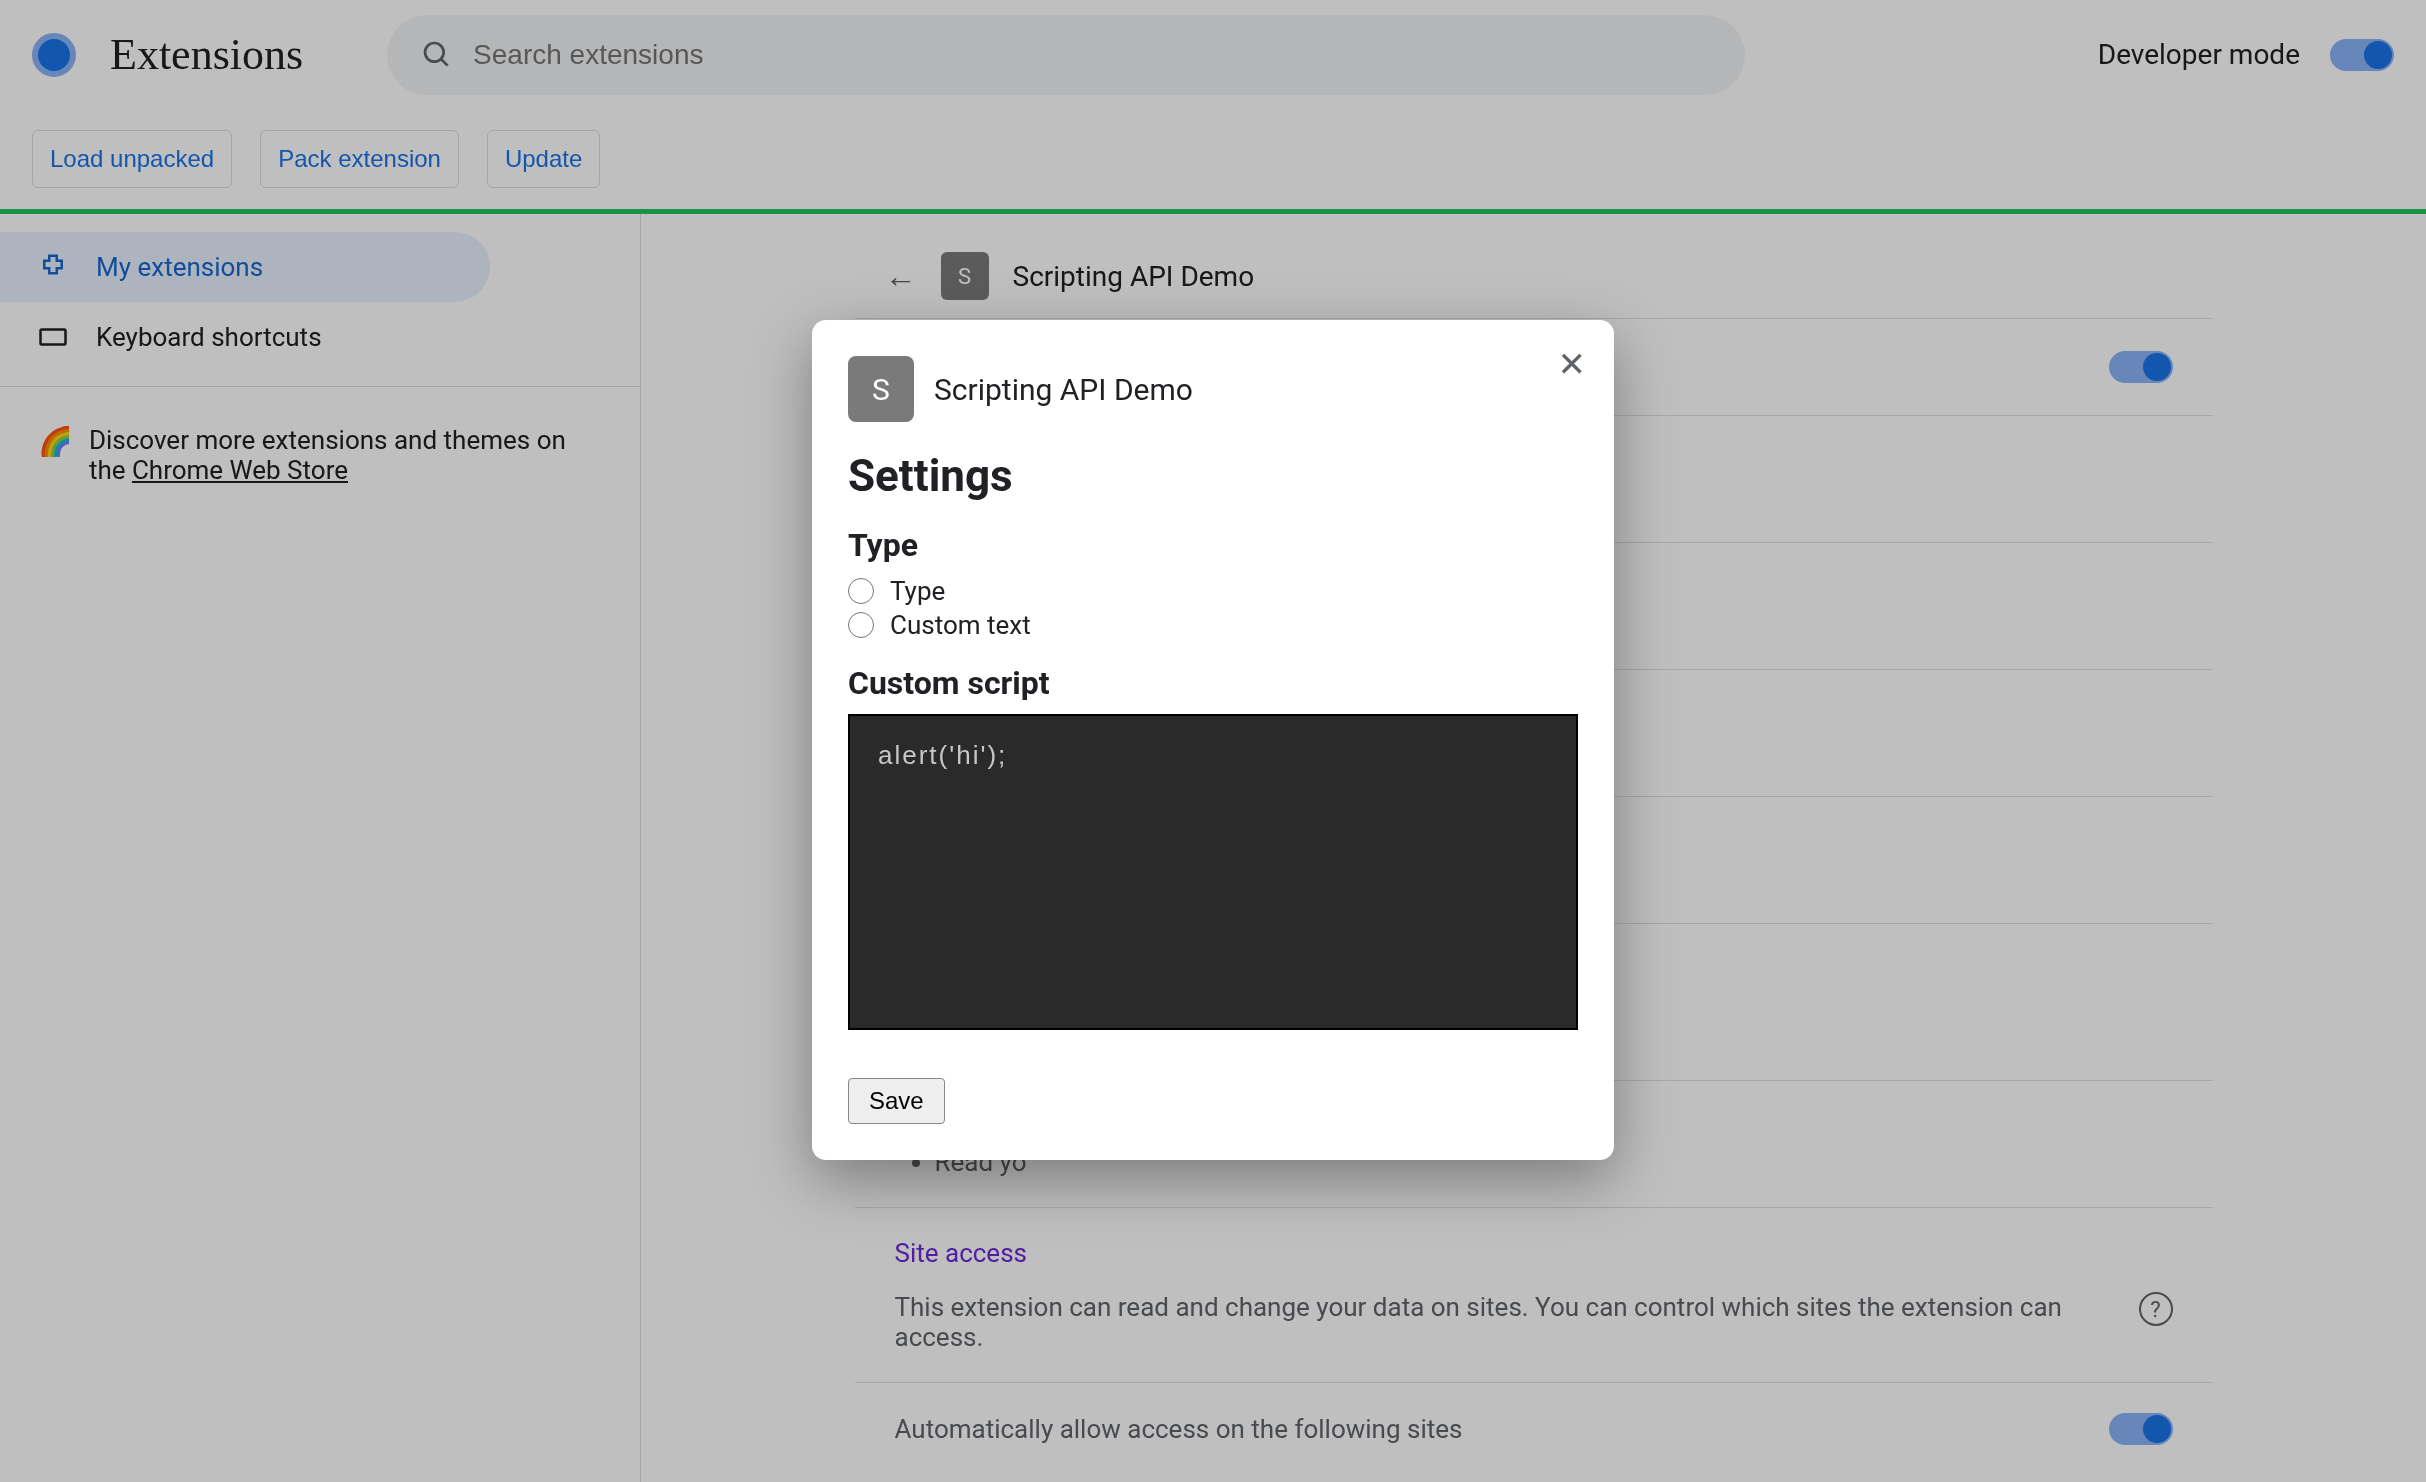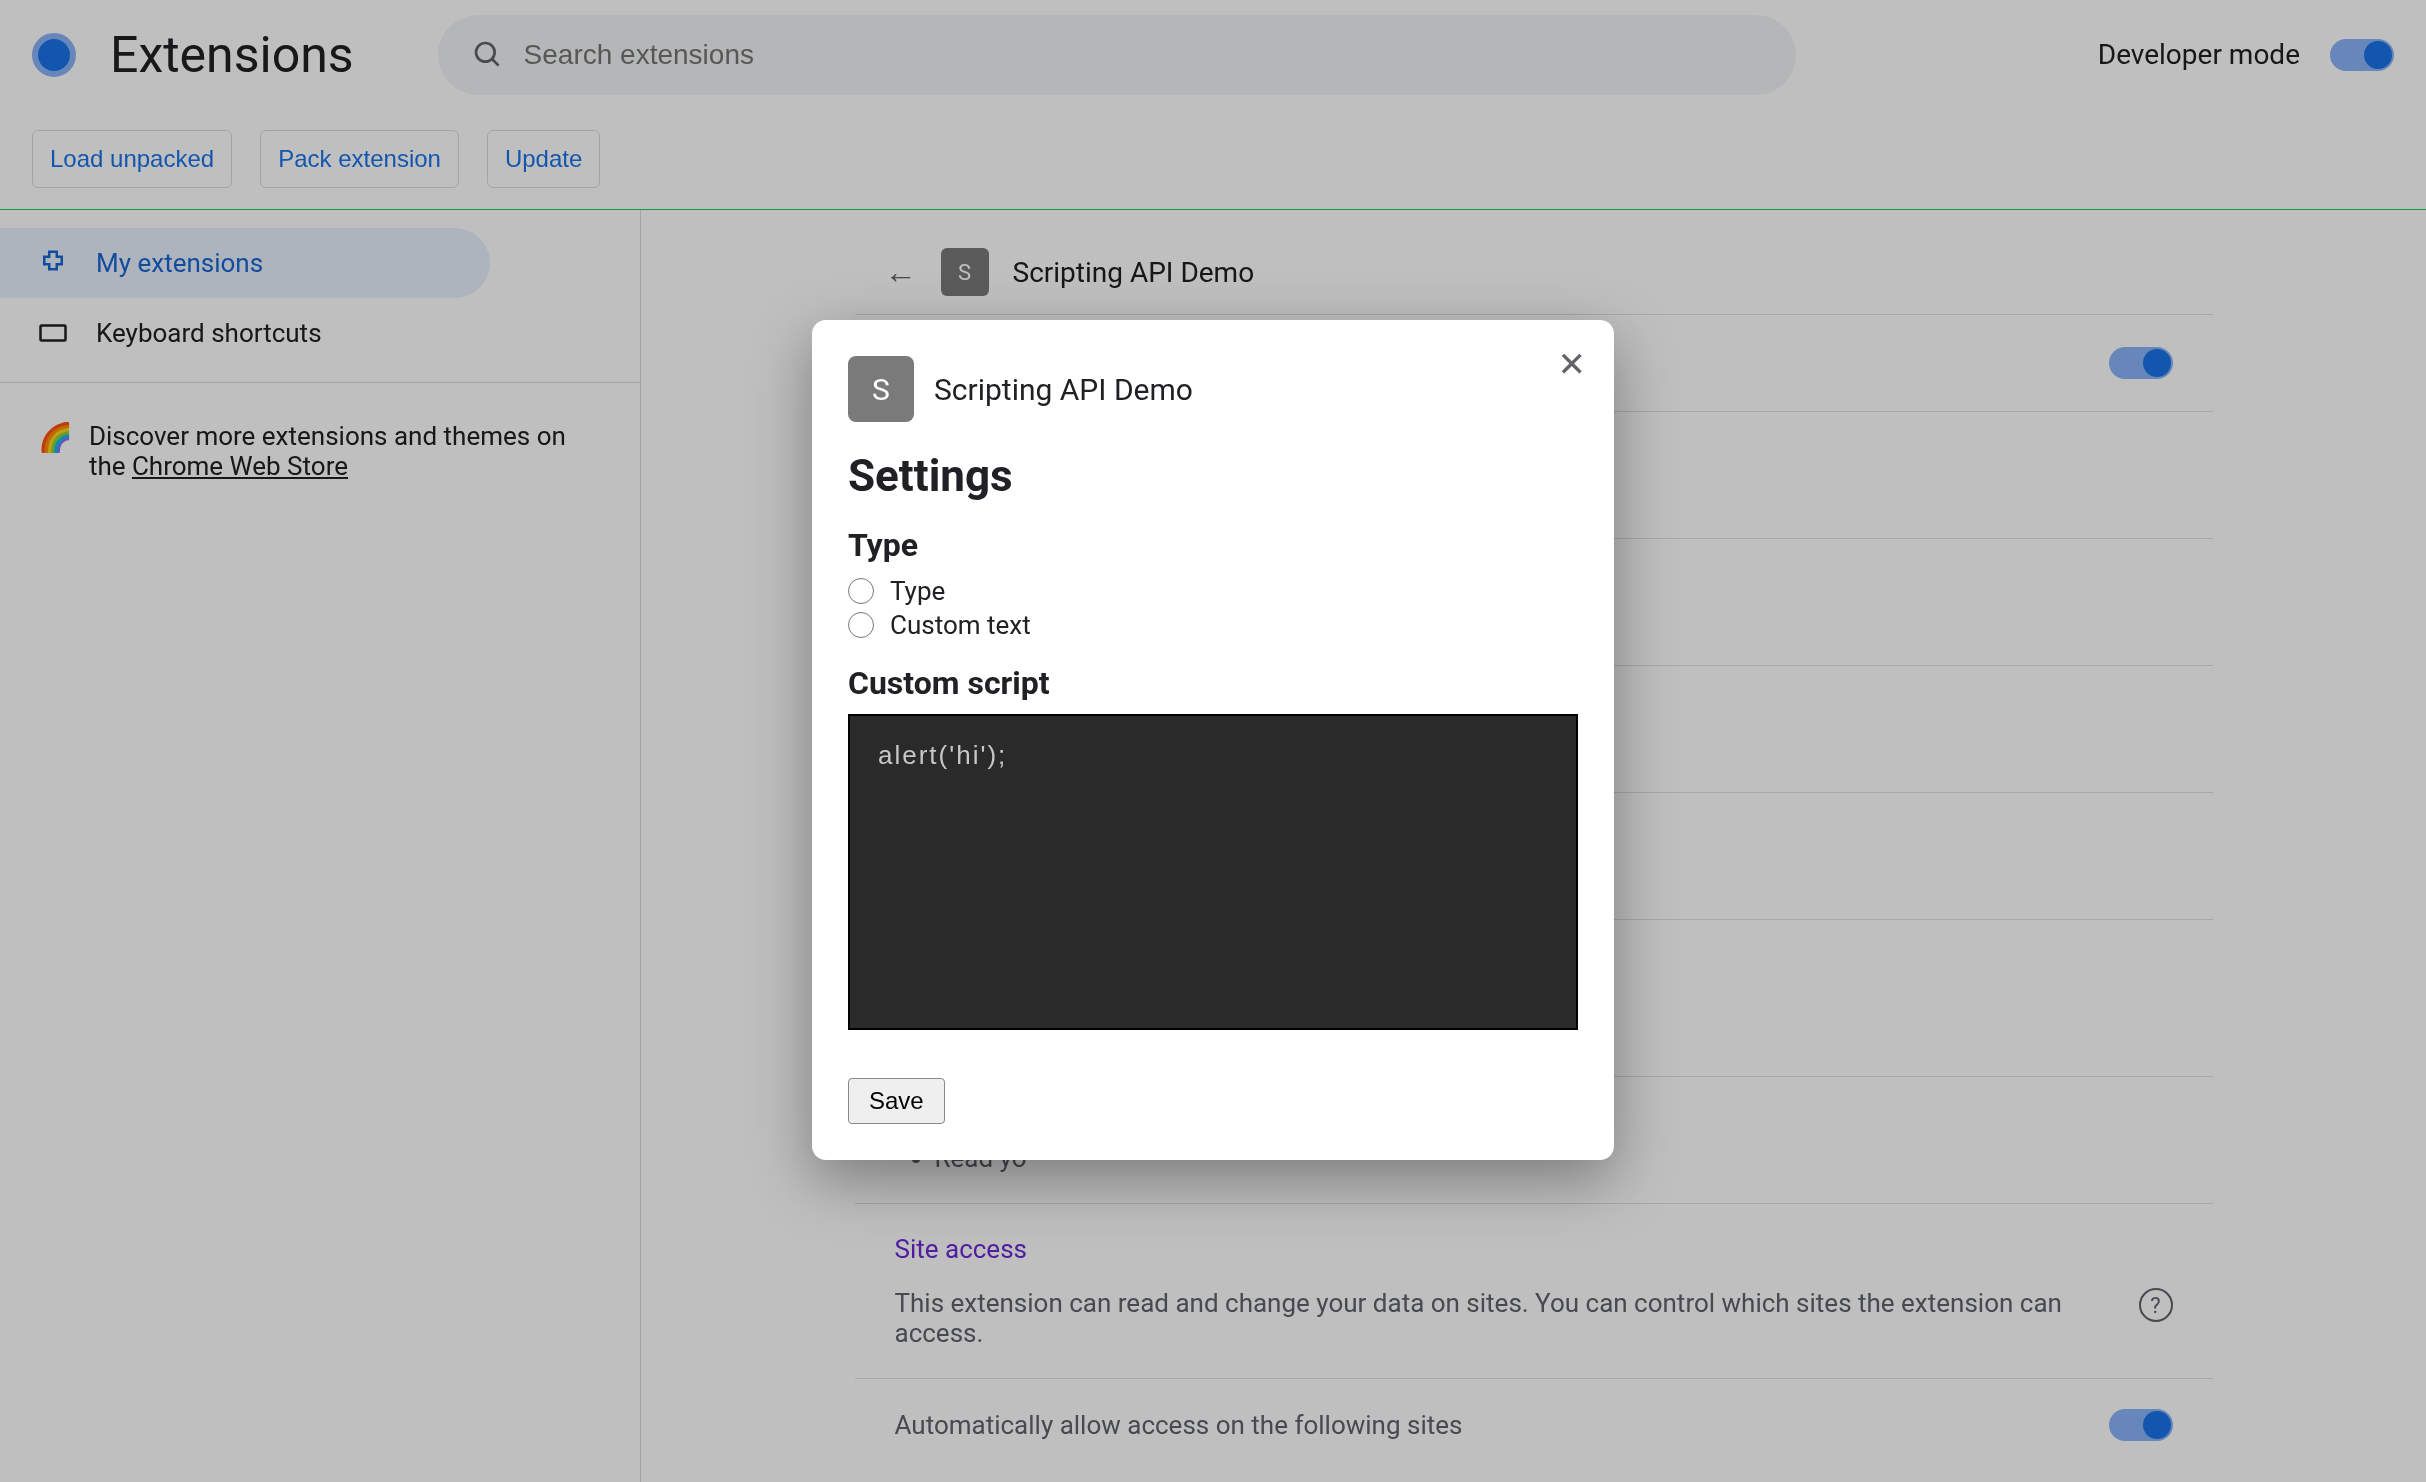--- a/index.html
+++ b/index.html
@@ -22,21 +22,22 @@
   }
   .logo-icon {
     width: 44px;
     height: 44px;
     border-radius: 50%;
     background: #1a73e8;
     border: 6px solid #8ab4f8;
     margin-right: 34px;
   }
   .page-title {
-    font-size: 50px;
+    font-size: 44px;
+    font-family: Liberation Serif, serif;
   }
   .search-wrap {
     margin-left: 84px;
     width: 1358px;
     height: 80px;
     display: flex;
     align-items: center;
     background: #f1f3f4;
     border-radius: 40px;
     padding: 0 34px;
@@ -77,21 +78,21 @@
     color: #1a73e8;
     font-size: 24px;
     padding: 14px 17px;
     border-radius: 6px;
     cursor: pointer;
   }
 
   
   .body-row {
     display: flex;
-    border-top: 1px solid #22c55e;
+    border-top: 5px solid #22c55e;
     height: calc(100% - 209px);
     justify-content: space-between;
   }
   .sidebar {
     width: 641px;
     flex-shrink: 0;
     border-right: 1px solid #dadce0;
     padding-top: 18px;
   }
   .nav-item {

